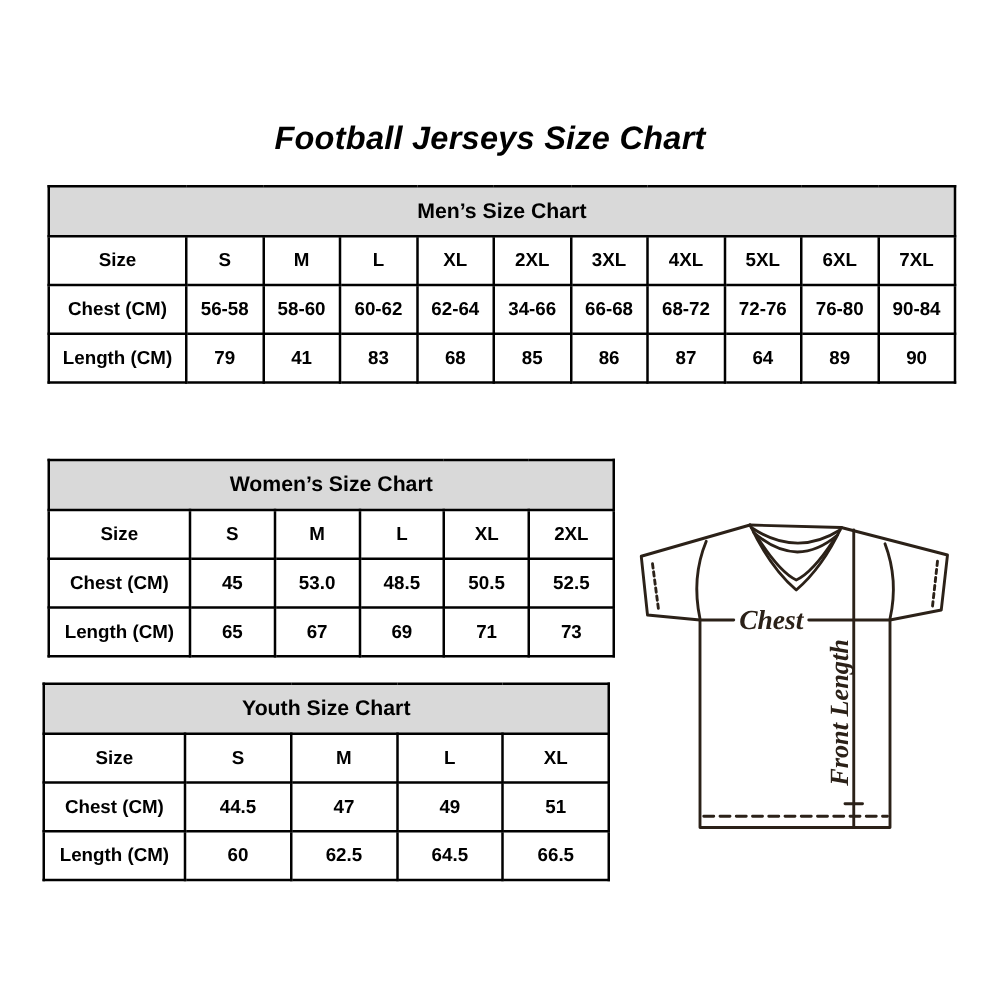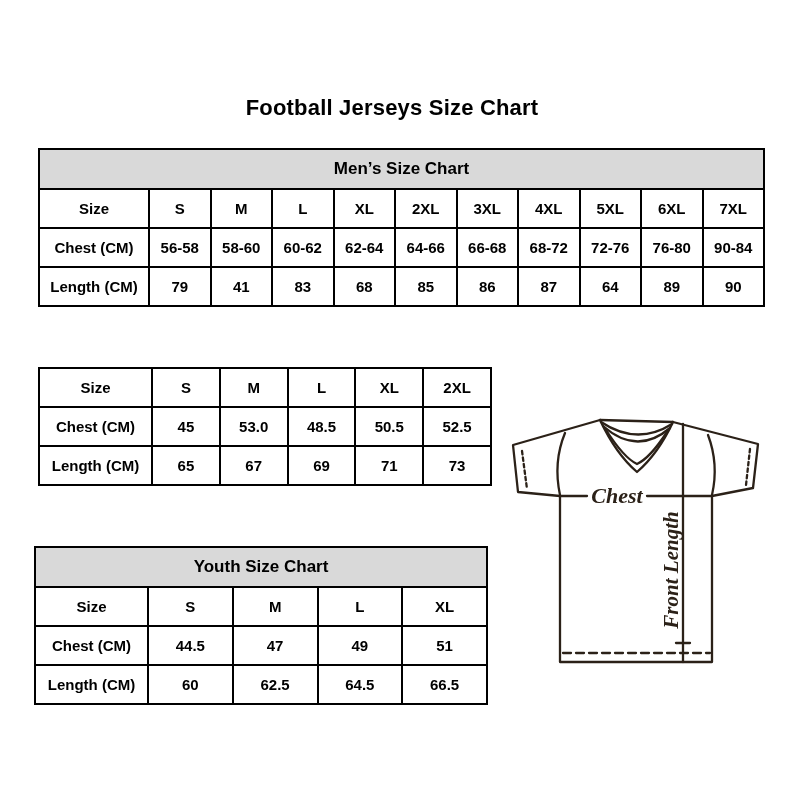--- a/index.html
+++ b/index.html
@@ -8,21 +8,21 @@
     --ink:#000000;
     --diagram-stroke:#2b2118;
   }
   html,body{margin:0;padding:0;background:#ffffff;}
   .page{
     position:relative;width:800px;height:800px;background:#ffffff;
     font-family:"Liberation Sans",sans-serif;overflow:hidden;color:var(--ink);
   }
   .title{
     position:absolute;top:95px;left:0;width:784px;margin:0;
-    text-align:center;font-size:22px;font-weight:700;letter-spacing:0.2px;
+    text-align:center;font-size:26px;font-weight:700;letter-spacing:0.2px;font-style:italic;
   }
   table.size-table{
     position:absolute;border-collapse:collapse;table-layout:fixed;
     background:#ffffff;
   }
   .size-table th,.size-table td{
     border:2px solid var(--border);
     text-align:center;vertical-align:middle;
     font-weight:700;font-size:15px;padding:0;color:var(--ink);
   }
@@ -90,21 +90,21 @@
           <th>7XL</th>
         </tr>
       </thead>
       <tbody>
         <tr>
           <th>Chest (CM)</th>
           <td>56-58</td>
           <td>58-60</td>
           <td>60-62</td>
           <td>62-64</td>
-          <td>64-66</td>
+          <td>34-66</td>
           <td>66-68</td>
           <td>68-72</td>
           <td>72-76</td>
           <td>76-80</td>
           <td>90-84</td>
         </tr>
         <tr>
           <th>Length (CM)</th>
           <td>79</td>
           <td>41</td>
@@ -123,20 +123,23 @@
   <table class="size-table tbl-women">
       <colgroup>
         <col class="c-first">
         <col class="c-rest">
         <col class="c-rest">
         <col class="c-rest">
         <col class="c-rest">
         <col class="c-rest">
       </colgroup>
       <thead>
+        <tr class="title-row">
+          <th colspan="6" class="tbl-title">Women’s Size Chart</th>
+        </tr>
         <tr>
           <th>Size</th>
           <th>S</th>
           <th>M</th>
           <th>L</th>
           <th>XL</th>
           <th>2XL</th>
         </tr>
       </thead>
       <tbody>

